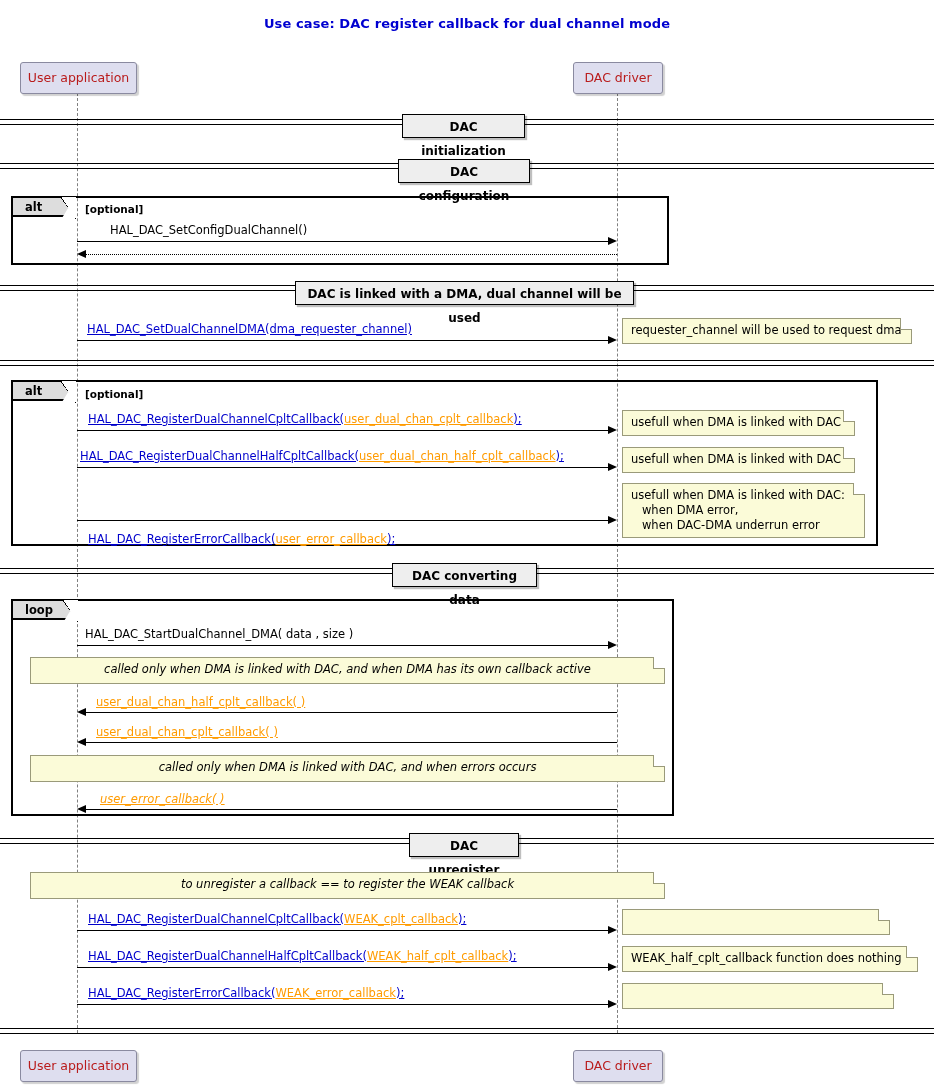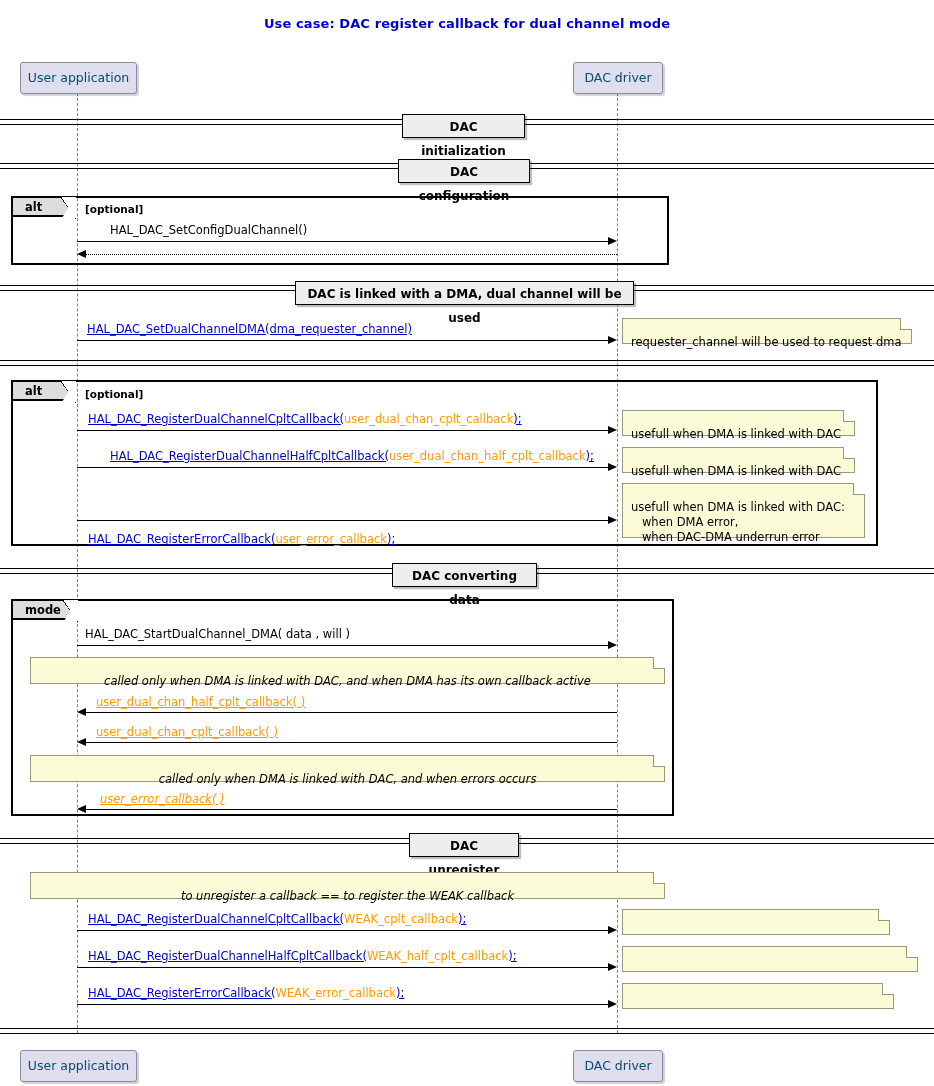--- a/index.html
+++ b/index.html
@@ -19,21 +19,21 @@
   
   .lifeline{
     width:0;border-left:1px dashed #808080;
   }
 
   
   .participant{
     background:#DEDEEF;border:1px solid #8A8AA0;border-radius:3px;
     box-shadow:2px 2px 1px rgba(0,0,0,0.18);
     height:30px;line-height:30px;text-align:center;
-    font-size:12.5px;color:#0c4a6e;
+    font-size:12.5px;color:#b91c1c;
   }
 
   
   .sep-rule{left:0;width:934px;height:0;border-top:1.6px solid #000;}
   .sep-box{
     background:#EEEEEE;border:1.7px solid #000;
     box-shadow:2px 2px 1px rgba(0,0,0,0.25);
     height:24px;line-height:24px;text-align:center;
     font-size:12px;font-weight:bold;padding:0 10px;
     box-sizing:border-box;
@@ -62,41 +62,41 @@
 
   
   .note{
     background:#FBFBD8;border:1px solid #9A9A7A;box-sizing:border-box;
     font-size:11.5px;color:#000;position:absolute;
   }
   .note .fold{
     position:absolute;right:-1px;top:-1px;width:11px;height:11px;
     background:#ffffff;border-left:1px solid #9A9A7A;border-bottom:1px solid #9A9A7A;
   }
-  .note .txt{padding:16px 8px;line-height:15px;white-space:pre;}
+  .note .txt{padding:4px 8px;line-height:15px;white-space:pre;}
   .note.center .txt{text-align:center;font-style:italic;}
 
   
   .msg-line{height:0;border-top:1.3px solid #000;}
   .arrow-r{
     width:0;height:0;border-style:solid;
     border-width:4.5px 0 4.5px 9px;
     border-color:transparent transparent transparent #000;
   }
   .arrow-l{
     width:0;height:0;border-style:solid;
     border-width:4.5px 9px 4.5px 0;
     border-color:transparent #000 transparent transparent;
   }
   .msg-dashed{height:0;border-top:1.3px dotted #000;}
   .msg-label{
     font-size:11.5px;white-space:nowrap;line-height:14px;
   }
   .fn{color:#0000CC;text-decoration:underline;}
-  .param{color:#FF9B00;}
+  .param{color:#FF9B00;text-decoration:underline;}
   .plain{color:#000;}
   .cb{color:#FF9B00;text-decoration:underline;}
 </style>
 </head>
 <body>
 
 <div class="abs" id="title">Use case: DAC register callback for dual channel mode</div>
 
 <div class="abs lifeline" style="left:77px;top:93px;height:940px;"></div>
 <div class="abs lifeline" style="left:617px;top:93px;height:940px;"></div>
@@ -168,21 +168,21 @@
 <div class="abs msg-label" style="left:88px;top:412px;">
   <span class="fn">HAL_DAC_RegisterDualChannelCpltCallback(</span><span class="param">user_dual_chan_cplt_callback</span><span class="fn">);</span>
 </div>
 <div class="abs msg-line" style="left:77px;top:430px;width:533px;"></div>
 <div class="abs arrow-r" style="left:608px;top:425.5px;"></div>
 <div class="note" style="left:622px;top:410px;width:233px;height:26px;">
   <div class="fold"></div>
   <div class="txt">usefull when DMA is linked with DAC</div>
 </div>
 
-<div class="abs msg-label" style="left:80px;top:449px;margin-left:30px;">
+<div class="abs msg-label" style="left:80px;top:449px;">
   <span class="fn">HAL_DAC_RegisterDualChannelHalfCpltCallback(</span><span class="param">user_dual_chan_half_cplt_callback</span><span class="fn">);</span>
 </div>
 <div class="abs msg-line" style="left:77px;top:467px;width:533px;"></div>
 <div class="abs arrow-r" style="left:608px;top:462.5px;"></div>
 <div class="note" style="left:622px;top:447px;width:233px;height:26px;">
   <div class="fold"></div>
   <div class="txt">usefull when DMA is linked with DAC</div>
 </div>
 
 <div class="abs msg-label" style="left:88px;top:532px;">
@@ -198,27 +198,27 @@
 </div>
 
 <div class="abs sep-rule" style="top:568px;"></div>
 <div class="abs sep-rule" style="top:573px;"></div>
 <div class="abs sep-box" style="left:392px;top:563px;width:145px;">
   <span>DAC converting data</span>
 </div>
 
 <div class="abs frag" style="left:11px;top:599px;width:663px;height:217px;">
   <div class="frag-tab" style="width:64px;">
-    <span>mode</span>
+    <span>loop</span>
     <i></i>
   </div>
 </div>
 
 <div class="abs msg-label" style="left:85px;top:627px;">
-  <span class="plain">HAL_DAC_StartDualChannel_DMA( data , will )</span>
+  <span class="plain">HAL_DAC_StartDualChannel_DMA( data , size )</span>
 </div>
 <div class="abs msg-line" style="left:77px;top:645px;width:533px;"></div>
 <div class="abs arrow-r" style="left:608px;top:640.5px;"></div>
 
 <div class="note center" style="left:30px;top:657px;width:635px;height:27px;">
   <div class="fold"></div>
   <div class="txt">called only when DMA is linked with DAC, and when DMA has its own callback active</div>
 </div>
 
 <div class="abs msg-label" style="left:96px;top:695px;">
@@ -264,20 +264,21 @@
   <div class="fold"></div>
 </div>
 
 <div class="abs msg-label" style="left:88px;top:949px;">
   <span class="fn">HAL_DAC_RegisterDualChannelHalfCpltCallback(</span><span class="param">WEAK_half_cplt_callback</span><span class="fn">);</span>
 </div>
 <div class="abs msg-line" style="left:77px;top:967px;width:533px;"></div>
 <div class="abs arrow-r" style="left:608px;top:962.5px;"></div>
 <div class="note" style="left:622px;top:946px;width:296px;height:26px;">
   <div class="fold"></div>
+  <div class="txt">WEAK_half_cplt_callback function does nothing</div>
 </div>
 
 <div class="abs msg-label" style="left:88px;top:986px;">
   <span class="fn">HAL_DAC_RegisterErrorCallback(</span><span class="param">WEAK_error_callback</span><span class="fn">);</span>
 </div>
 <div class="abs msg-line" style="left:77px;top:1004px;width:533px;"></div>
 <div class="abs arrow-r" style="left:608px;top:999.5px;"></div>
 <div class="note" style="left:622px;top:983px;width:272px;height:26px;">
   <div class="fold"></div>
 </div>

